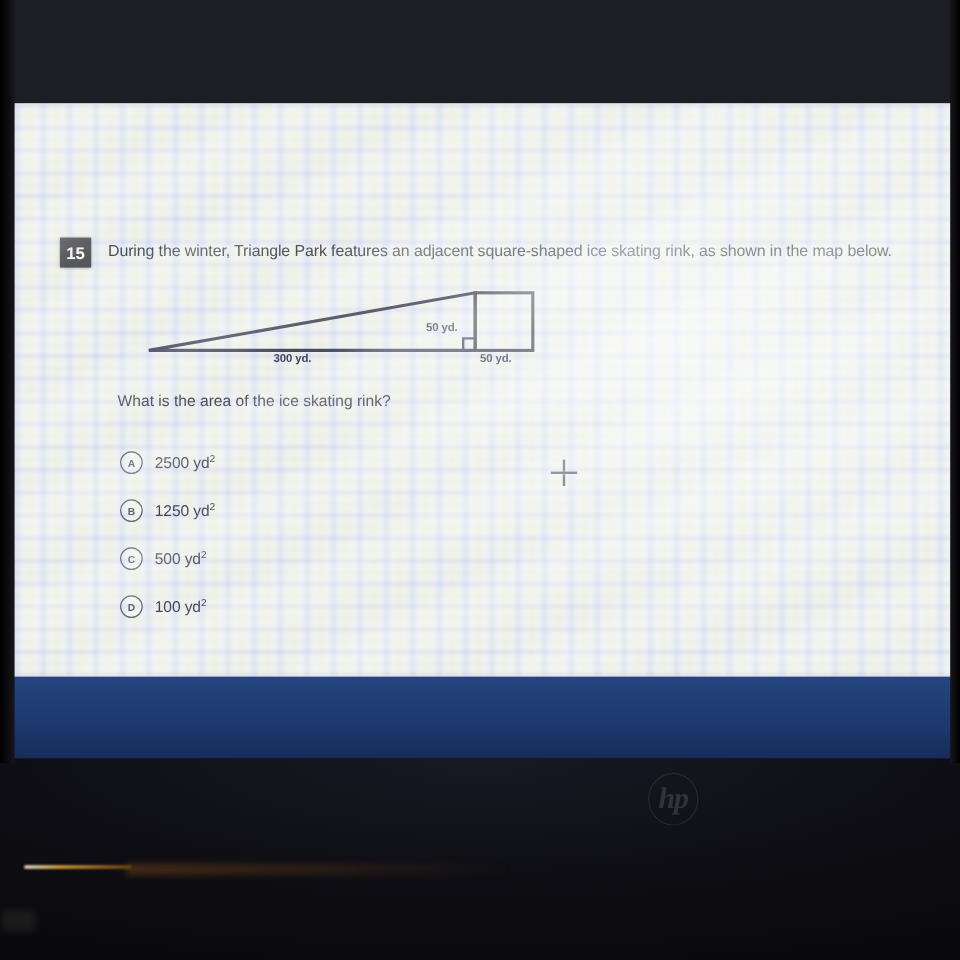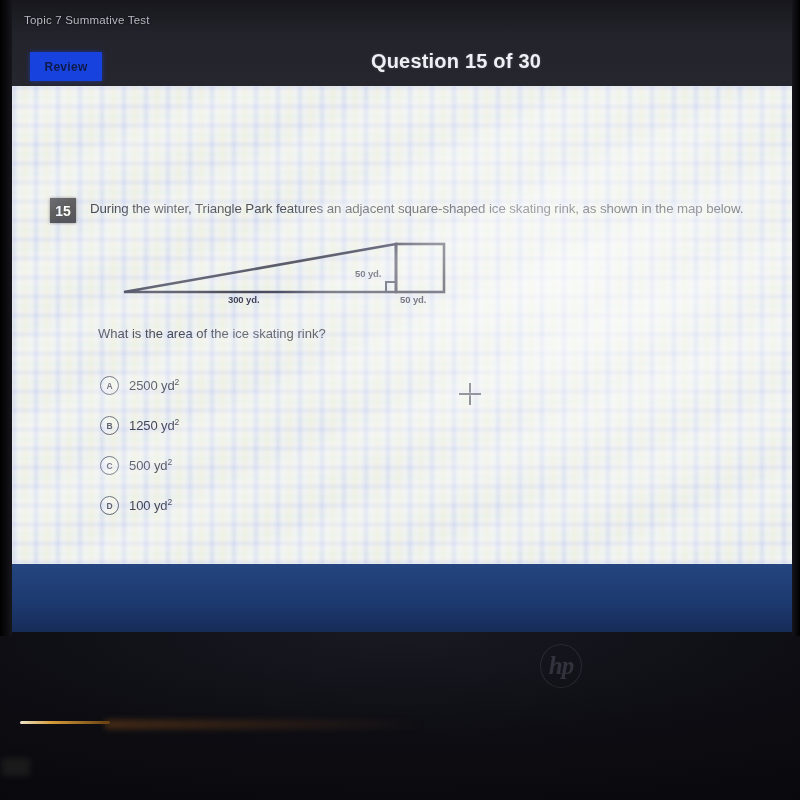--- a/index.html
+++ b/index.html
@@ -201,25 +201,20 @@
   <div id="hp-logo">hp</div>
   <div id="desk-streak"></div>
   <div id="desk-streak2"></div>
   <div id="desk-smudge"></div>
 
   <div id="bezel-left"></div>
   <div id="bezel-right"></div>
 
   <div id="screen">
 
-    <div id="app-header">
-      <div id="test-title">Topic 7 Summative Test</div>
-      <div id="review-btn">Review</div>
-      <div id="question-counter">Question 15 of 30</div>
-    </div>
 
     <div id="page">
       <div id="page-inner">
 
         <div id="q-num-badge">15</div>
         <div id="q-stem">During the winter, Triangle Park features an adjacent square-shaped ice skating rink, as shown in the map below.</div>
 
         <div id="figure">
           <svg width="360" height="80" viewBox="0 0 360 80">
 

